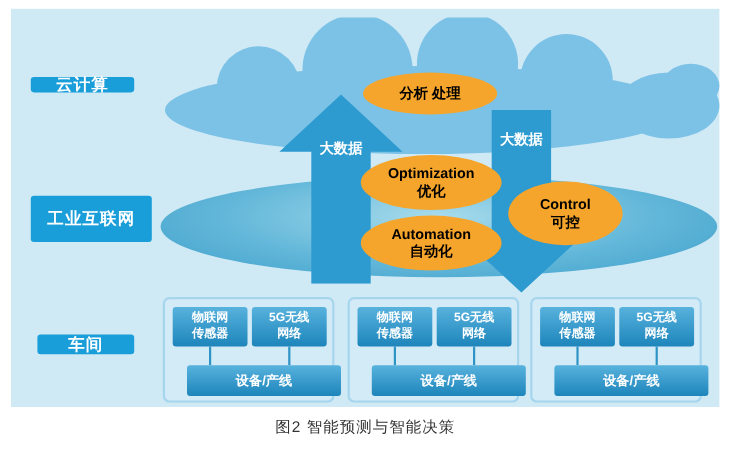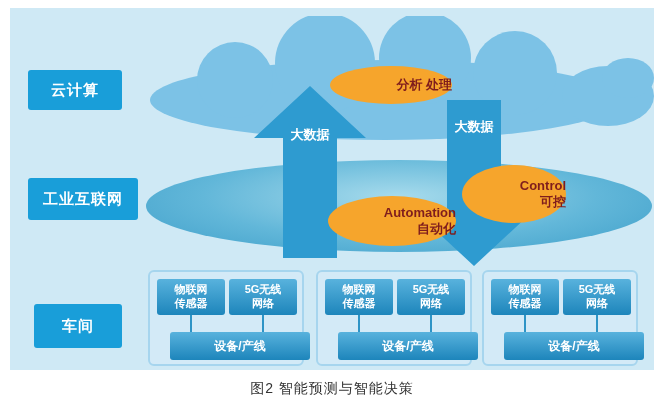--- a/index.html
+++ b/index.html
@@ -9,34 +9,34 @@
   .cloud-svg{position:absolute;left:130px;top:8px;width:515px;height:128px;z-index:1;}
   .ellipse-big{position:absolute;left:136px;top:152px;width:506px;height:92px;border-radius:50%;
     background:radial-gradient(ellipse at 50% 40%, #a7dbec 0%, #62b7d9 55%, #3d9ec9 100%);z-index:1;}
   .arrow{position:absolute;z-index:2;}
   .arrow svg{display:block;width:100%;height:100%;}
   .arrow-up{left:242px;top:78px;width:116px;height:172px;}
   .arrow-down{left:406px;top:92px;width:116px;height:168px;}
   .arrow-label{position:absolute;left:0;width:100%;text-align:center;color:#ffffff;font-weight:bold;font-size:13px;}
   .arrow-up .arrow-label{top:40px;}
   .arrow-down .arrow-label{top:18px;}
-  .bubble{position:absolute;z-index:3;border-radius:50%;background:#f6a52c;color:#7f1d1d;font-weight:bold;
-    display:flex;flex-direction:column;align-items:flex-end;justify-content:center;line-height:1.25;text-align:center;}
+  .bubble{position:absolute;z-index:3;border-radius:50%;background:#f6a52c;color:#000000;font-weight:bold;
+    display:flex;flex-direction:column;align-items:center;justify-content:center;line-height:1.25;text-align:center;}
   .bubble .en{font-size:13px;}
   .bubble .zh{font-size:13px;}
   .bubble-analysis{left:320px;top:58px;width:122px;height:38px;font-size:13px;}
   .bubble-monitoring{left:192px;top:157px;width:108px;height:58px;}
   .bubble-optimization{left:318px;top:133px;width:128px;height:50px;}
   .bubble-automation{left:318px;top:188px;width:128px;height:50px;}
   .bubble-control{left:452px;top:157px;width:104px;height:58px;}
   .side-label{position:absolute;z-index:4;background:#199ed9;color:#ffffff;font-weight:bold;font-size:15px;
     display:flex;align-items:center;justify-content:center;border-radius:3px;letter-spacing:1px;}
-  .label-cloud{left:18px;top:62px;width:94px;height:40px;}
+  .label-cloud{left:18px;top:62px;width:94px;height:14px;}
   .label-industrial{left:18px;top:170px;width:110px;height:42px;}
-  .label-workshop{left:24px;top:296px;width:88px;height:44px;}
+  .label-workshop{left:24px;top:296px;width:88px;height:18px;}
   .group{position:absolute;top:262px;width:156px;height:96px;z-index:2;background:#d3eaf7;
     border:2px solid #a6d5ee;border-radius:6px;box-sizing:border-box;}
   .group-1{left:138px;}
   .group-2{left:306px;}
   .group-3{left:472px;}
   .node{position:absolute;top:7px;width:68px;height:36px;border-radius:3px;color:#ffffff;font-weight:bold;
     font-size:11px;line-height:1.25;display:flex;flex-direction:column;align-items:center;justify-content:center;
     background:linear-gradient(180deg,#58b2dd 0%,#1d85bb 100%);text-align:center;}
   .node-sensor{left:7px;}
   .node-network{left:79px;}
@@ -81,20 +81,24 @@
         <polygon points="31,0 85,0 85,114 114,114 58,166 2,114 31,114" fill="#2e9bd0"></polygon>
       </svg>
       <span class="arrow-label">大数据</span>
     </div>
 
     <div class="bubble bubble-analysis">
       <span>分析 处理</span>
     </div>
 
 
+    <div class="bubble bubble-optimization">
+      <span class="en">Optimization</span>
+      <span class="zh">优化</span>
+    </div>
 
     <div class="bubble bubble-automation">
       <span class="en">Automation</span>
       <span class="zh">自动化</span>
     </div>
 
     <div class="bubble bubble-control">
       <span class="en">Control</span>
       <span class="zh">可控</span>
     </div>

